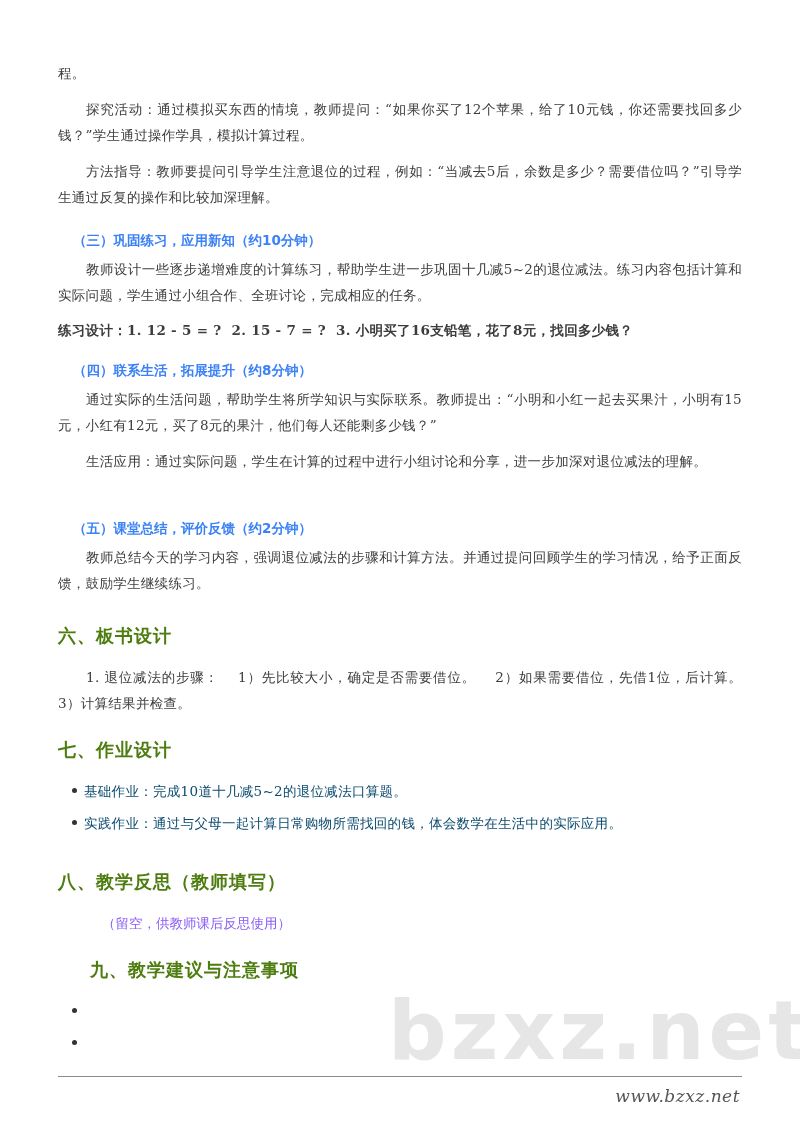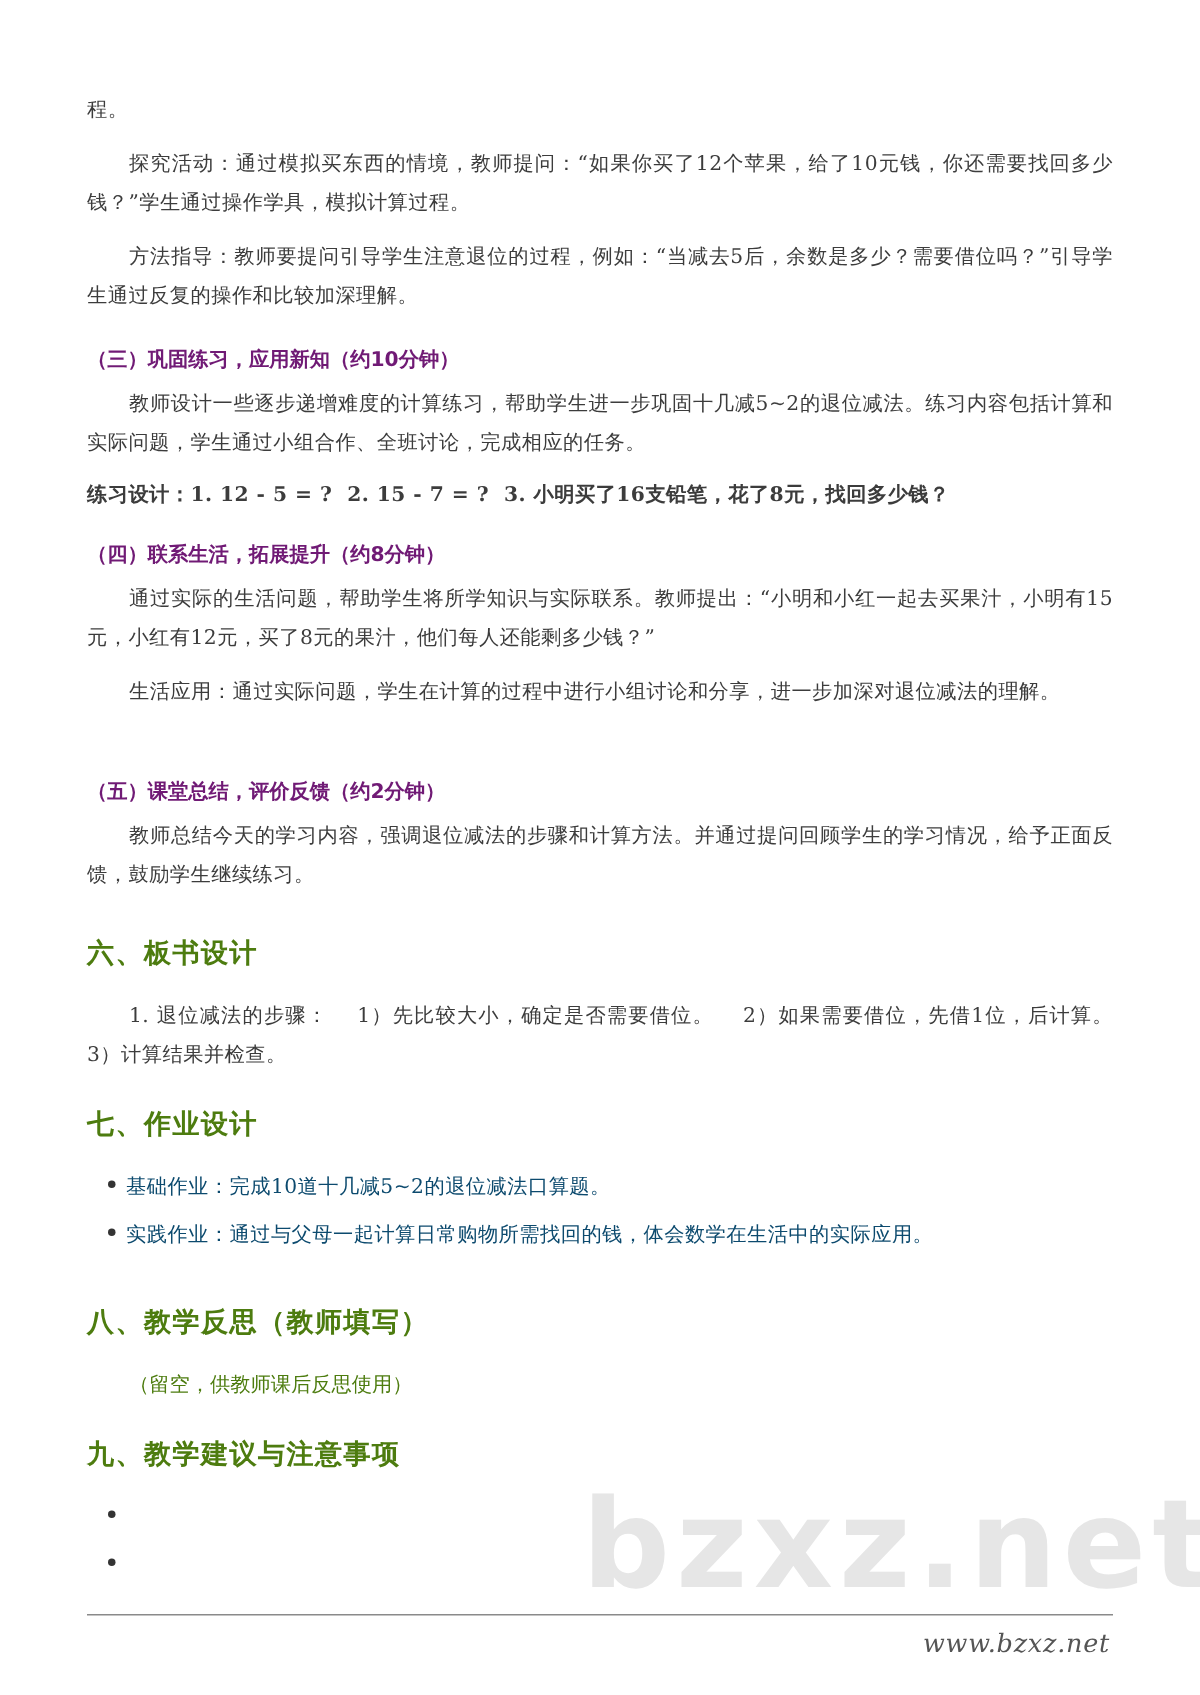--- a/index.html
+++ b/index.html
@@ -27,26 +27,26 @@
     width: 684px;
     font-size: 13.5px;
     line-height: 26px;
     color: #3c3c3c;
     letter-spacing: 0.3px;
     text-align: justify;
   }
   .indent { text-indent: 28px; }
   .sub-heading {
     position: absolute;
-    left: 0;
+    left: 15px;
     font-family: "DejaVu Sans", "Liberation Sans", sans-serif;
     font-weight: bold;
     font-size: 13.5px;
     line-height: 20px;
-    color: #701a75;
+    color: #3b82f6;
   }
   .heading {
     position: absolute;
     left: 0;
     font-family: "DejaVu Sans", "Liberation Sans", sans-serif;
     font-weight: bold;
     font-size: 18px;
     line-height: 24px;
     color: #4d7c0f;
     letter-spacing: 1px;
@@ -65,24 +65,24 @@
     height: 5px;
     background: #333;
     border-radius: 50%;
     margin-right: 7px;
     vertical-align: middle;
     position: relative;
     top: -2px;
   }
   .note {
     position: absolute;
-    left: 28px;
+    left: 44px;
     font-size: 13.5px;
     line-height: 22px;
-    color: #4d7c0f;
+    color: #8b5cf6;
   }
   .watermark {
     position: absolute;
     left: 388px;
     top: 990px;
     font-family: "DejaVu Sans", "Liberation Sans", sans-serif;
     font-weight: bold;
     font-size: 82px;
     line-height: 82px;
     color: #e6e6e6;
@@ -140,21 +140,21 @@
   <div class="bullet" style="top:780px;">
     <span class="dot"></span><span>基础作业：完成10道十几减5~2的退位减法口算题。</span>
   </div>
   <div class="bullet" style="top:812px;">
     <span class="dot"></span><span>实践作业：通过与父母一起计算日常购物所需找回的钱，体会数学在生活中的实际应用。</span>
   </div>
 
   <div class="heading" style="top:870px;">八、教学反思（教师填写）</div>
   <div class="note" style="top:912px;">（留空，供教师课后反思使用）</div>
 
-  <div class="heading" style="top:958px;">九、教学建议与注意事项</div>
+  <div class="heading" style="top:958px;margin-left:32px;">九、教学建议与注意事项</div>
   <div class="bullet" style="top:1000px;">
     <span class="dot"></span>
   </div>
   <div class="bullet" style="top:1032px;">
     <span class="dot"></span>
   </div>
 </div>
 
 <div class="footer-rule"></div>
 <div class="footer-url">www.bzxz.net</div>

